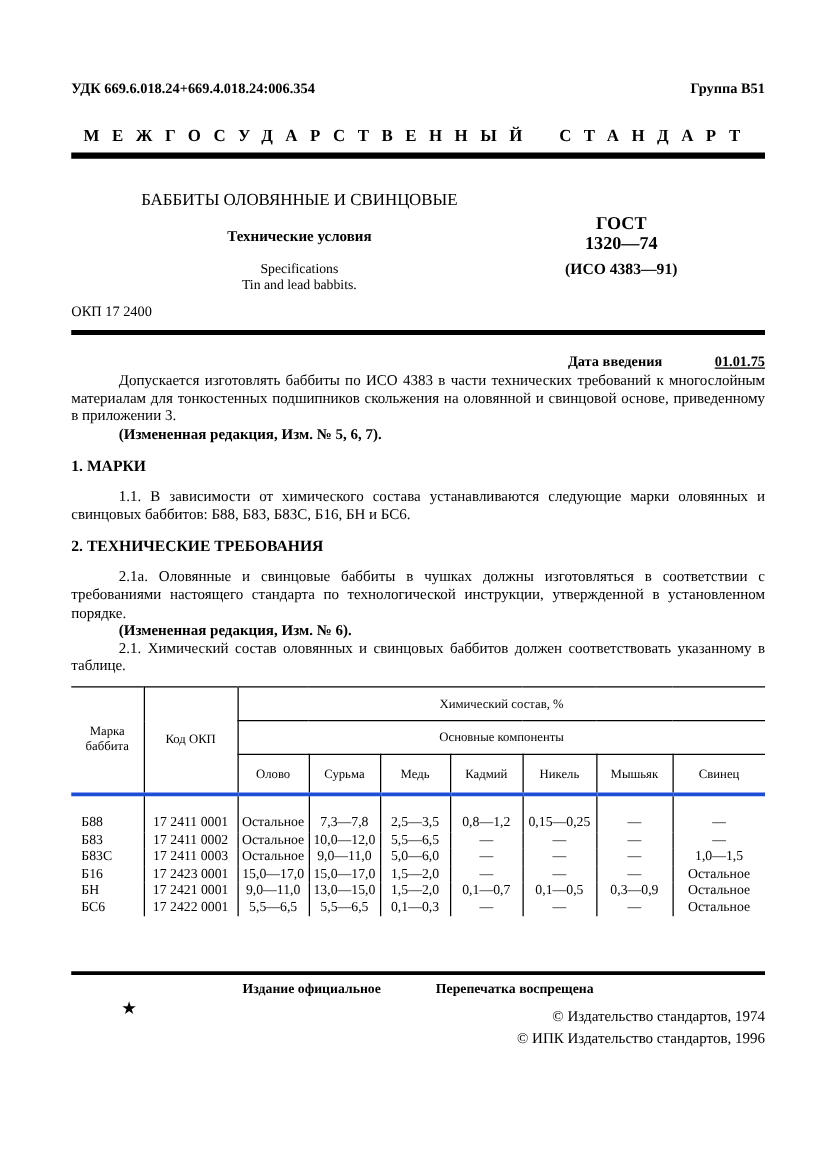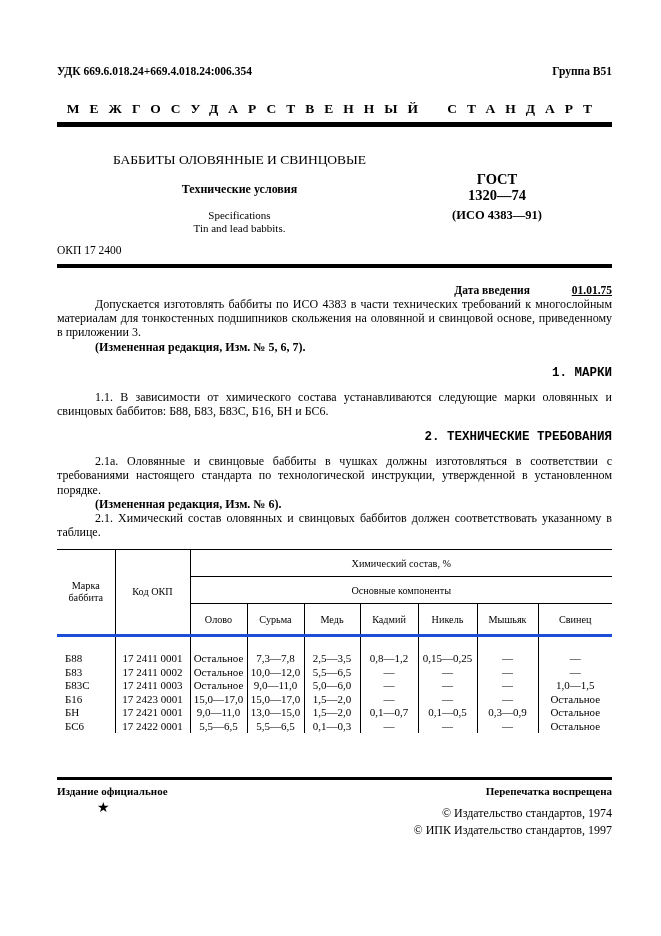--- a/index.html
+++ b/index.html
@@ -22,40 +22,40 @@
   .doc-en{margin-top:12px;font-size:11px;line-height:13px;}
   .gost-block{width:190px;box-sizing:border-box;padding:20px 40px 0 0;text-align:center;font-weight:bold;}
   .gost-line{font-size:14.5px;line-height:16px;}
   .iso-line{font-size:12.5px;margin-top:5px;line-height:14px;}
   .okp{margin-top:8px;font-size:11.5px;line-height:14px;}
   .date-line{margin-top:15px;text-align:right;font-weight:bold;font-size:11.5px;line-height:14px;}
   .date-ul{text-decoration:underline;margin-left:39px;}
   .para{margin:0;font-size:12px;line-height:14.2px;text-align:justify;text-indent:38px;}
   .para.first{margin-top:23px;}
   .b{font-weight:bold;}
-  .sect-h{margin:12px 0 0 0;text-align:right;font-weight:bold;font-size:12.5px;line-height:15px;font-family:Liberation Mono, monospace;}
+  .sect-h{margin:12px 0 0 0;text-align:left;font-weight:bold;font-size:12.5px;line-height:15px;}
   .after-h{margin-top:9px;}
   
   table.comp{border-collapse:collapse;table-layout:fixed;width:555px;margin-top:10px;
     border-top:1px solid #000;font-size:10.2px;}
   table.comp th{font-weight:normal;padding:0 2px;text-align:center;vertical-align:middle;}
   .h-mark,.h-okp{border-right:1px solid #000;font-size:10.2px;line-height:12px;}
   .h-group{border-bottom:1px solid #000;height:26px;}
   .h-sub{border-bottom:1px solid #000;height:26px;}
   .h-el{height:30px;border-right:1px solid #000;}
   .h-el.last{border-right:none;}
   table.comp td{font-size:11px;line-height:13.5px;text-align:center;padding:0 2px;
     border-right:1px solid #000;}
   table.comp td:last-child{border-right:none;}
   table.comp td:first-child{text-align:left;padding-left:8px;}
   table.comp tbody tr:first-child td{border-top:3px solid #1d4ed8;padding-top:15px;}
   
   .footer{position:absolute;left:57px;right:49px;top:777px;}
   .rule-footer{height:3px;}
-  .f-row{display:flex;justify-content:space-between;font-weight:bold;font-size:11px;margin-top:5px;line-height:13px;gap:44px;}
+  .f-row{display:flex;justify-content:center;font-weight:bold;font-size:11px;margin-top:5px;line-height:13px;gap:44px;}
   .f-star{position:absolute;left:40px;top:24px;font-size:14px;line-height:14px;}
   .f-copy{text-align:right;font-size:12px;margin-top:7px;line-height:17px;}
 </style>
 </head>
 <body>
 
 <div class="page">
 
   <div class="topline">
     <span>УДК 669.6.018.24+669.4.018.24:006.354</span>
@@ -203,17 +203,17 @@
 
   <div class="footer">
     <div class="rule rule-footer"></div>
     <div class="f-row">
       <span>Издание официальное</span>
       <span>Перепечатка воспрещена</span>
     </div>
     <div class="f-star">★</div>
     <div class="f-copy">
       <div>© Издательство стандартов, 1974</div>
-      <div>© ИПК Издательство стандартов, 1997</div>
+      <div>© ИПК Издательство стандартов, 1996</div>
     </div>
   </div>
 
 </div>
 
 </body></html>

